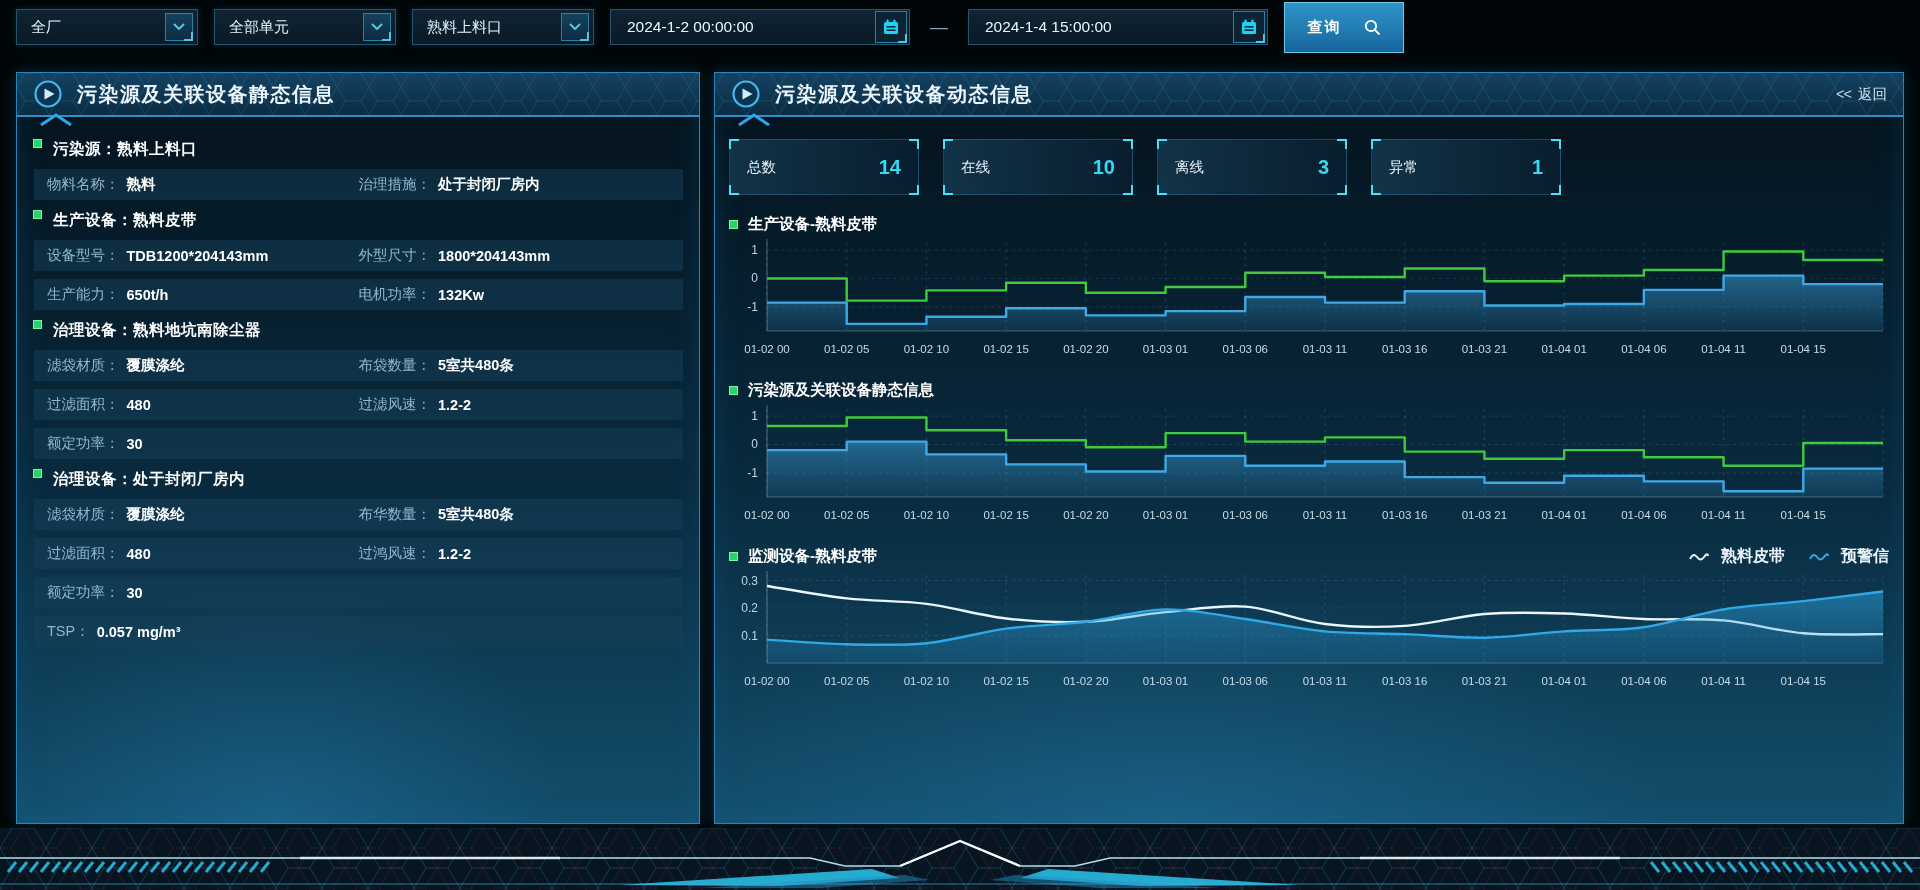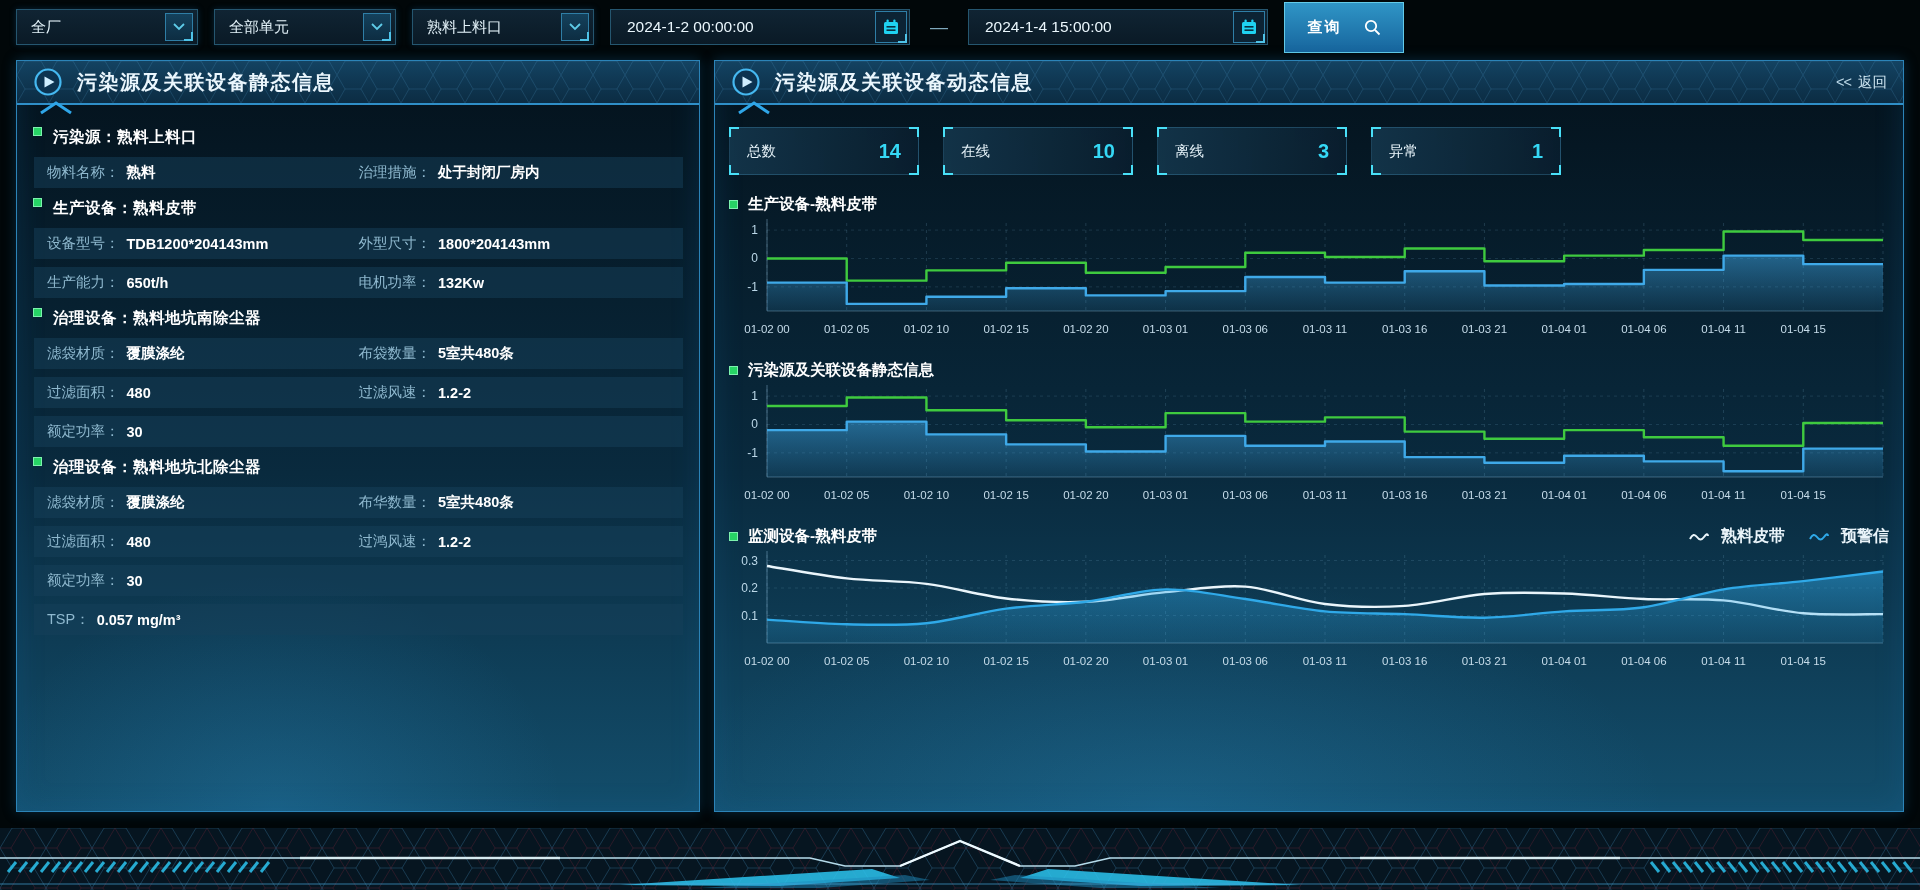--- a/index.html
+++ b/index.html
@@ -34,21 +34,21 @@
     border:1px solid #2f7ea6; background:#0c2334; position:relative; cursor:pointer; }
   .cal-btn:after { content:""; position:absolute; right:-1px; bottom:-1px; width:7px; height:7px;
     border-right:2px solid #4fc3e8; border-bottom:2px solid #4fc3e8; }
   .range-sep { color:#7fa8bc; font-size:18px; }
   .search-btn {
     width:120px; height:51px; display:flex; align-items:center; justify-content:center; gap:22px;
     background:linear-gradient(180deg,#2f95c6,#17659d); border:1px solid #63cbe9;
     color:#fff; font-weight:bold; font-size:15px; cursor:pointer; letter-spacing:2px;
   }
   
-  .main { display:flex; gap:14px; margin:14px 16px 0; height:752px; }
+  .main { display:flex; gap:14px; margin:26px 16px 0; height:752px; }
   .panel {
     position:relative; border:1px solid #2c84b8;
     background:
       radial-gradient(ellipse 60% 45% at 38% 100%, rgba(52,160,220,.22), rgba(0,0,0,0) 70%),
       linear-gradient(180deg,#04121c 0%,#092a3e 55%,#134e6c 100%);
     box-shadow:inset 0 0 28px rgba(25,110,170,.22), 0 0 12px rgba(20,90,140,.4);
   }
   .panel.left  { width:684px; }
   .panel.right { flex:1; }
   .panel-header {
@@ -69,21 +69,21 @@
   .sec-header { display:flex; align-items:flex-start; gap:11px; margin:10px 0 9px; color:#fff;
     font-weight:bold; font-size:15.5px; letter-spacing:.5px; }
   .bullet { width:9px; height:9px; background:#27d465; border:1px solid #7df2ae; flex:0 0 auto; }
   .info-row { display:flex; background:rgba(22,64,90,.5); min-height:31px; align-items:center;
     margin:0 0 8px 1px; padding:0 13px; }
   .info-row .cell { flex:1; display:flex; align-items:center; gap:7px; font-size:14.5px; }
   .k { color:#8fb9cf; }
   .v { color:#fff; font-weight:bold; }
   
   .stats { display:flex; gap:24px; padding:22px 14px 2px; position:relative; z-index:1; }
-  .stat-box { position:relative; width:190px; height:48px; display:flex; align-items:center;
+  .stat-box { position:relative; width:190px; height:56px; display:flex; align-items:center;
     justify-content:space-between; padding:0 17px;
     background:linear-gradient(90deg,rgba(20,56,78,.85),rgba(9,30,46,.9));
     border:1px solid rgba(70,150,190,.32); }
   .stat-box i { position:absolute; width:10px; height:10px; border:0 solid #49e0f8; }
   .stat-box .tl { top:-1px; left:-1px; border-top-width:2px; border-left-width:2px; }
   .stat-box .tr { top:-1px; right:-1px; border-top-width:2px; border-right-width:2px; }
   .stat-box .bl { bottom:-1px; left:-1px; border-bottom-width:2px; border-left-width:2px; }
   .stat-box .br { bottom:-1px; right:-1px; border-bottom-width:2px; border-right-width:2px; }
   .stat-label { color:#e8f4fa; font-size:14.5px; }
   .stat-value { color:#35d8f5; font-size:20px; font-weight:bold; }
@@ -247,21 +247,21 @@
         </div>
         <div class="info-row">
           <div class="cell">
             <span class="k">额定功率：</span>
             <span class="v">30</span>
           </div>
           <div class="cell"></div>
         </div>
         <div class="sec-header">
           <span class="bullet"></span>
-          <span>治理设备：熟料地坑北除尘器</span>
+          <span>治理设备：处于封闭厂房内</span>
         </div>
         <div class="info-row">
           <div class="cell">
             <span class="k">滤袋材质：</span>
             <span class="v">覆膜涤纶</span>
           </div>
           <div class="cell">
             <span class="k">布华数量：</span>
             <span class="v">5室共480条</span>
           </div>

